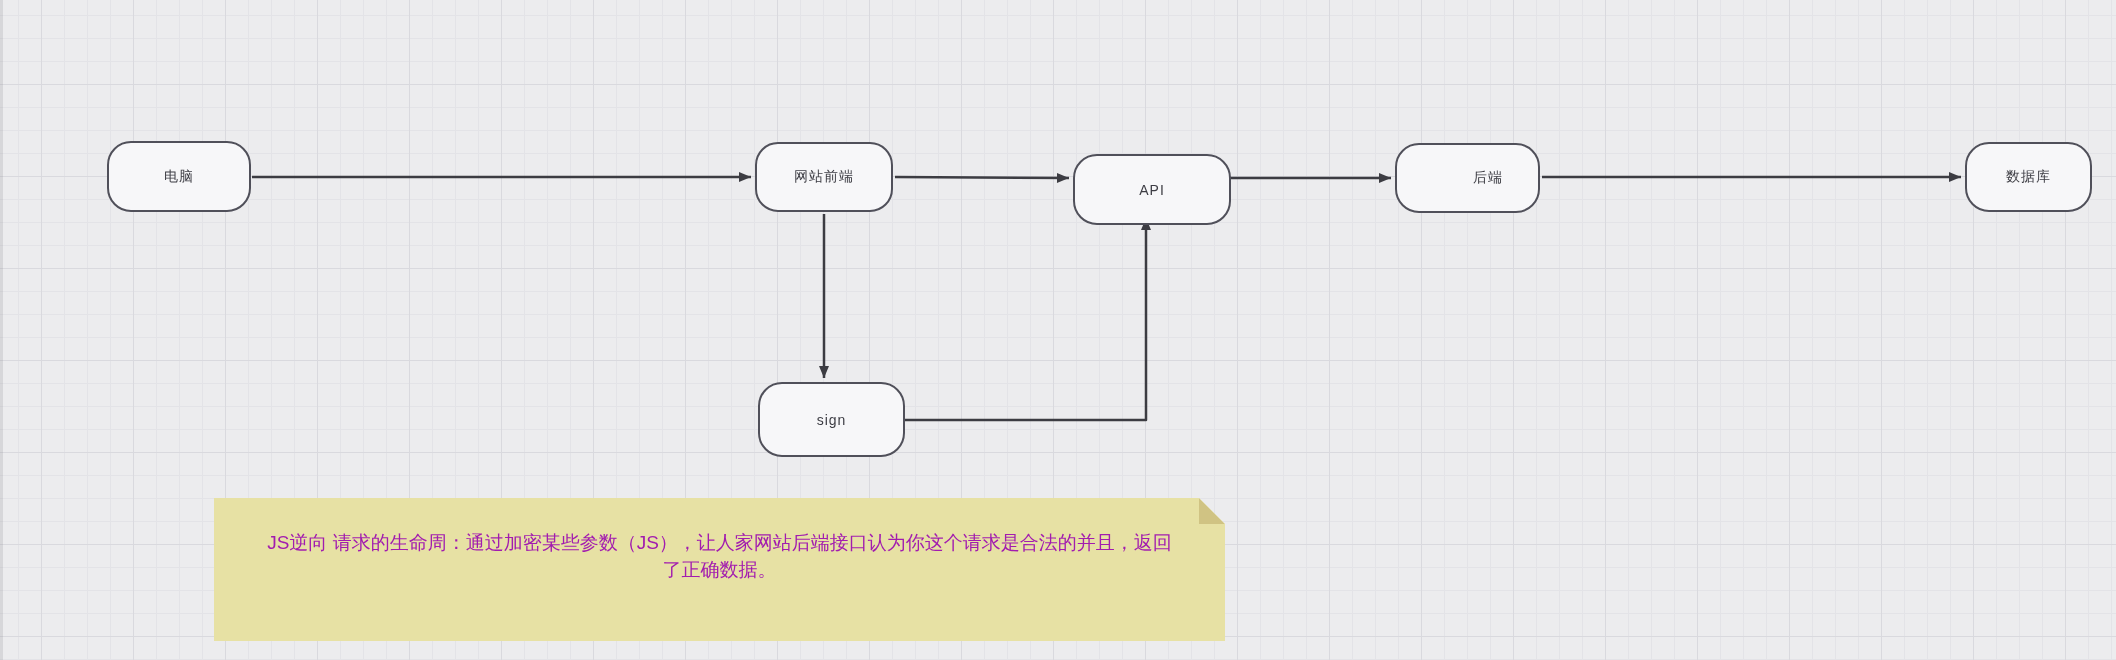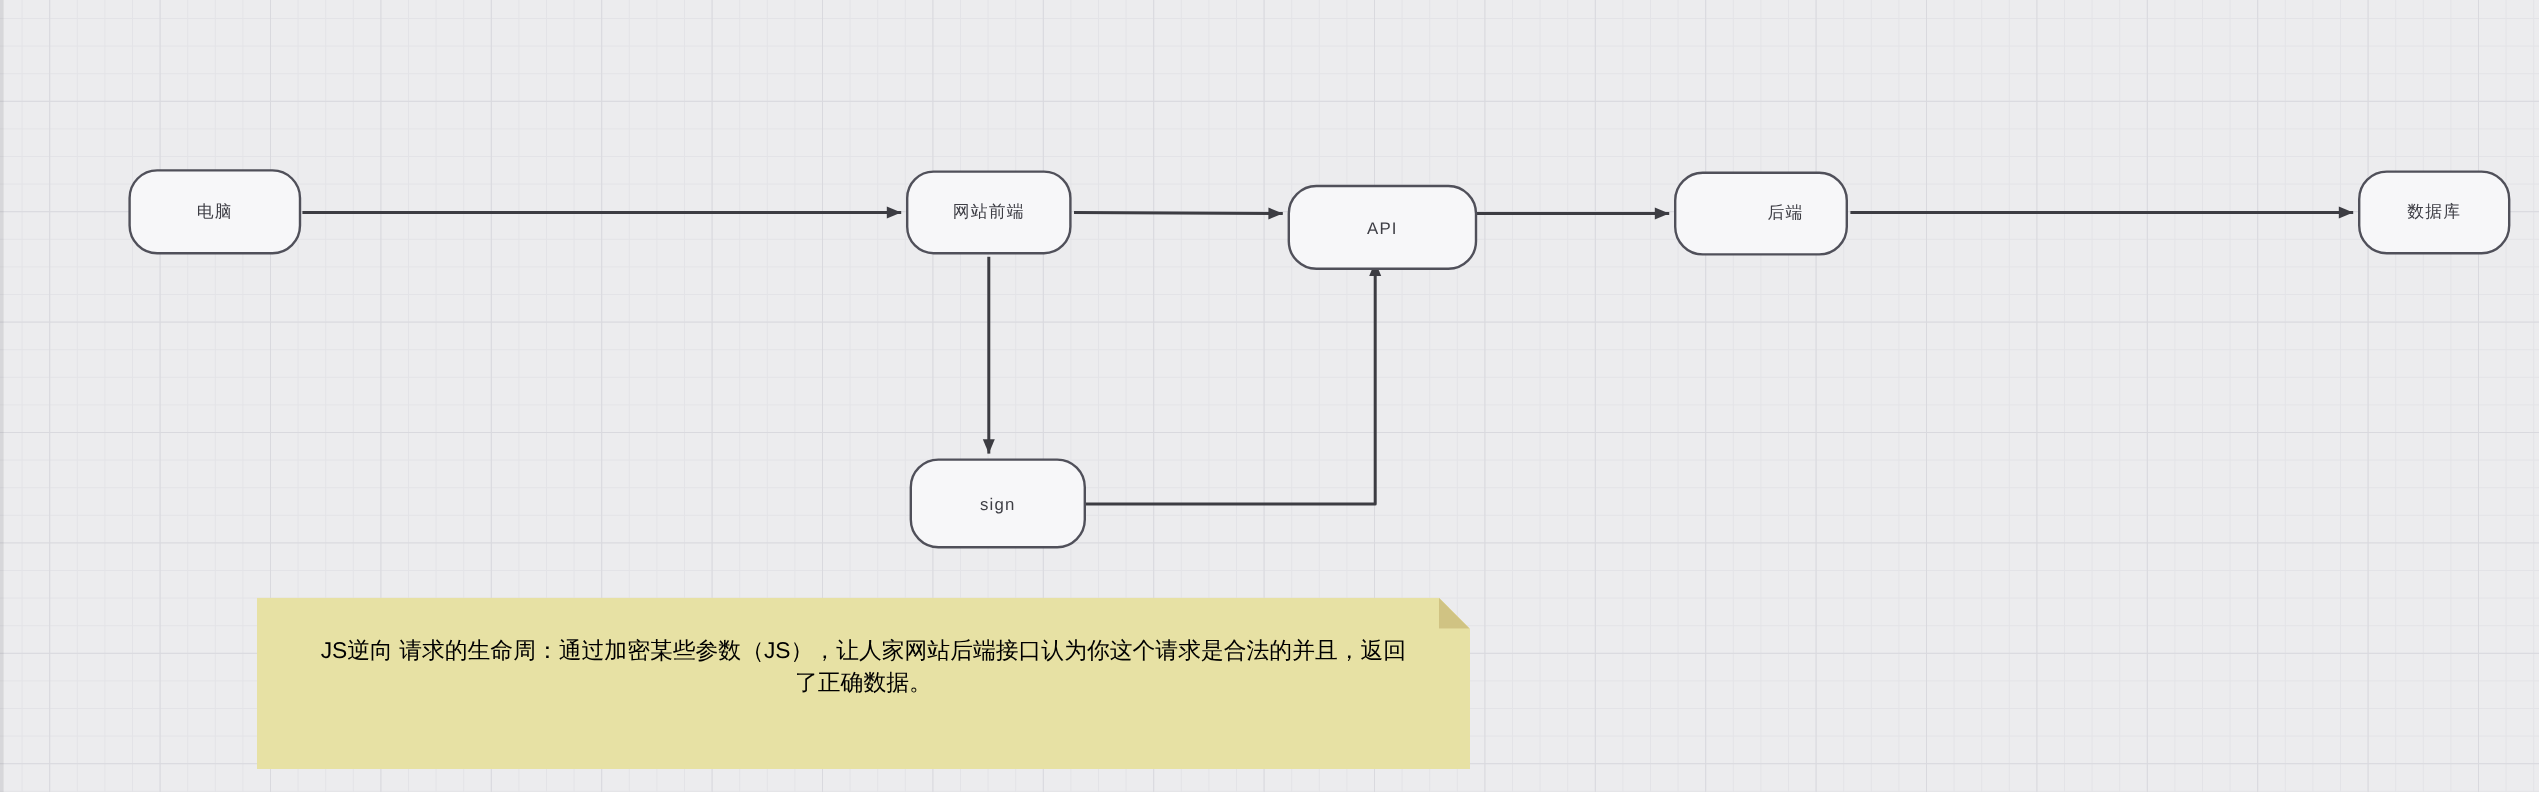--- a/index.html
+++ b/index.html
@@ -73,21 +73,21 @@
     background: #d0c383;
     clip-path: polygon(0 0, 100% 100%, 0 100%);
   }
   .note-text {
     position: absolute;
     left: 0; right: 0; top: 0;
     padding: 31px 52px 0 52px;
     text-align: center;
     font-size: 19px;
     line-height: 27px;
-    color: #000000;
+    color: #a21caf;
   }
 </style>
 </head>
 <body>
 
 <div class="canvas"></div>
 <div class="screen-left-edge"></div>
 
 <svg class="edge-layer" width="2116" height="660" viewBox="0 0 2116 660" xmlns="http://www.w3.org/2000/svg">
   <defs>

